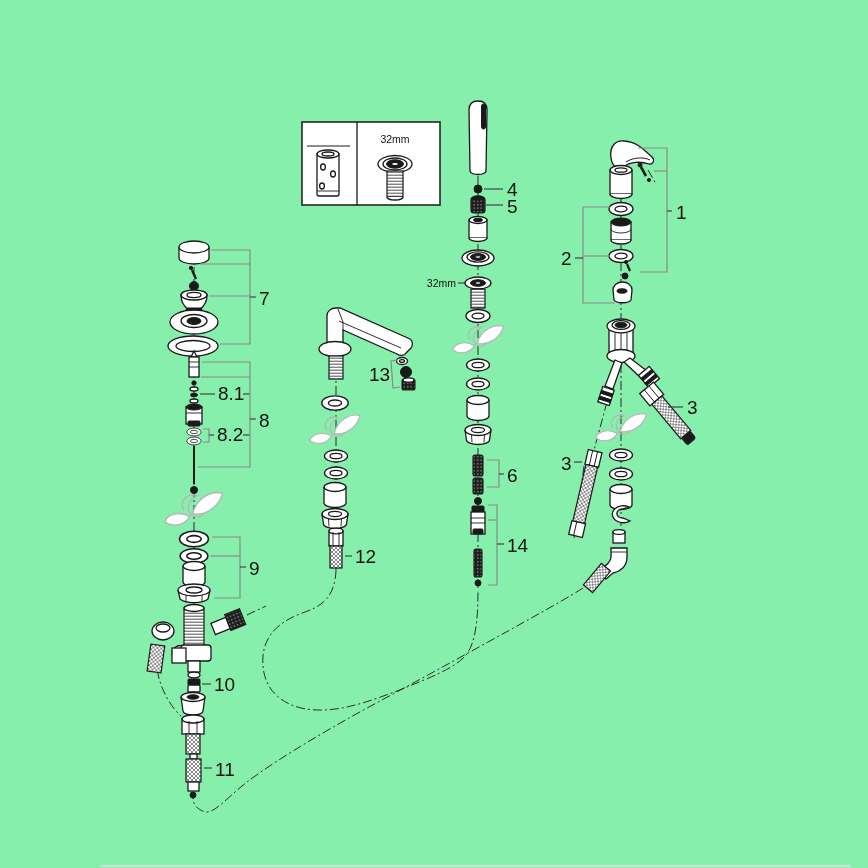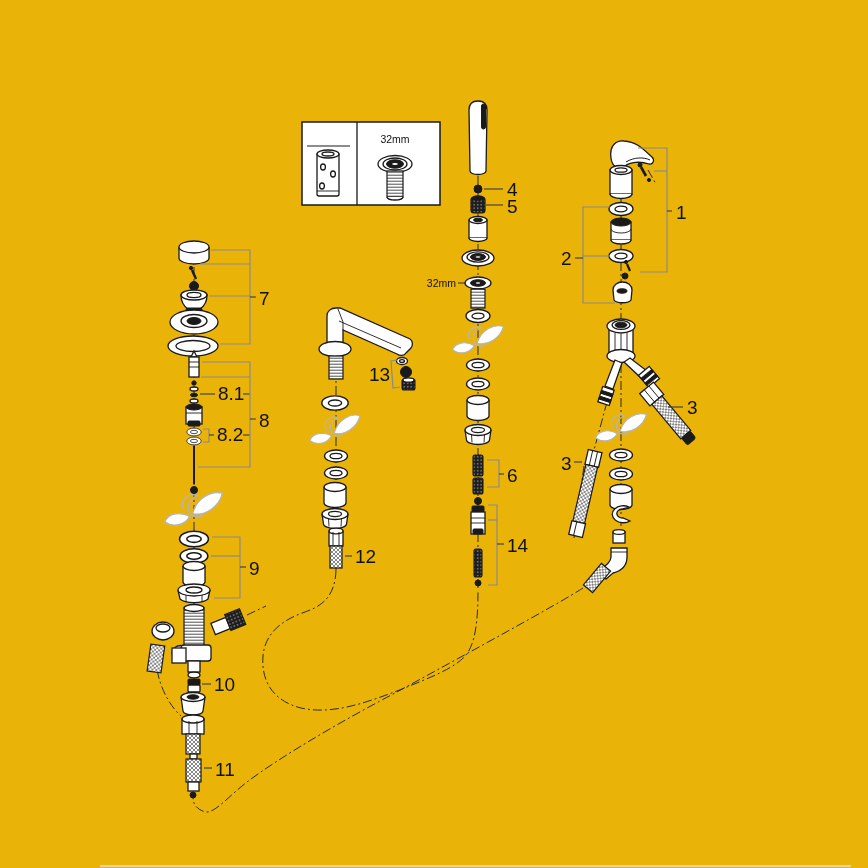--- a/index.html
+++ b/index.html
@@ -1,16 +1,16 @@
 <!DOCTYPE html>
 <html><head>
 <meta charset="utf-8">
 <style>
   html,body{margin:0;padding:0;background:#ffffff;}
-  .stage{position:relative;width:868px;height:868px;background:#eab308;overflow:hidden;}
+  .stage{position:relative;width:868px;height:868px;background:#86efac;overflow:hidden;}
   svg{display:block;}
   svg text{font-family:"Liberation Sans","DejaVu Sans",sans-serif;fill:#111;}
   .num{font-size:19px;}
   .small{font-size:10.5px;}
   .part{stroke:#1a1a1a;stroke-width:1.3;fill:#fff;}
   .dark{fill:#1a1a1a;stroke:#1a1a1a;stroke-width:1;}
   .bracket{fill:none;stroke:#8a8a8a;stroke-width:1.2;}
   .leader{stroke:#444;stroke-width:1.2;}
   .cline{fill:none;stroke:#2b2b2b;stroke-width:1;stroke-dasharray:9 3 2 3;}
   .leafg{stroke:#b5b5b5;stroke-width:1.2;fill:#fff;}

